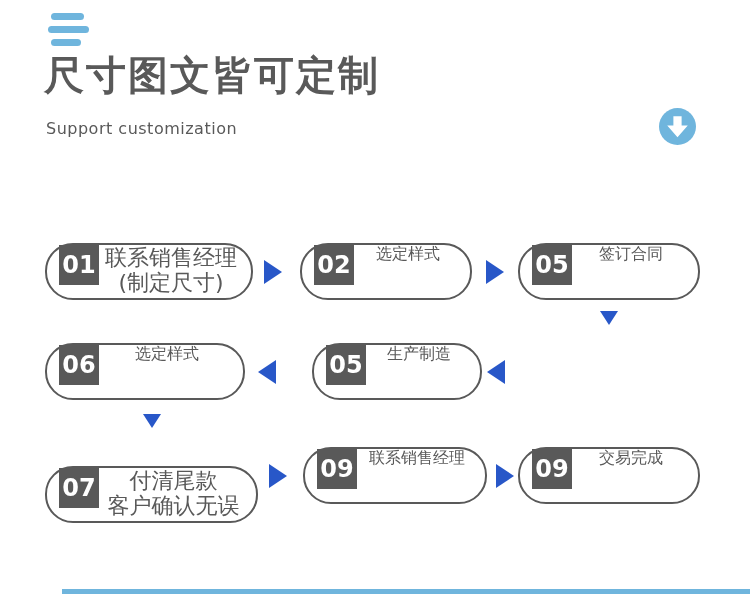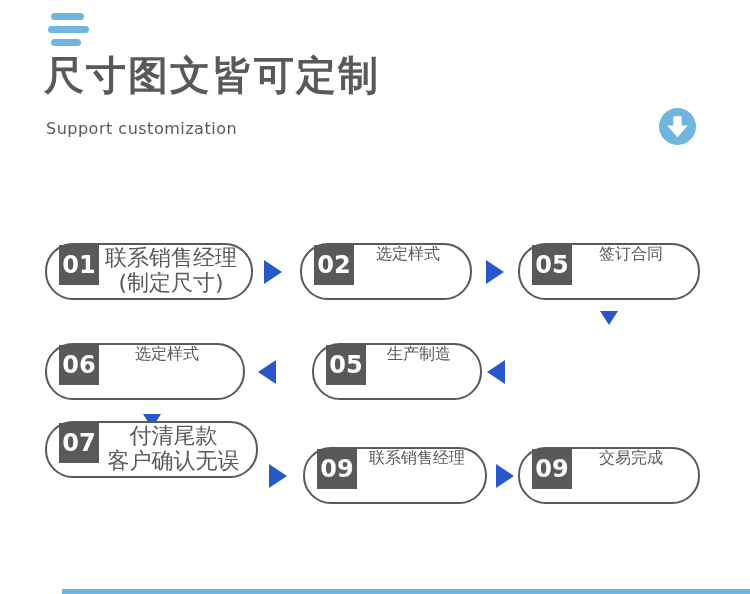--- a/index.html
+++ b/index.html
@@ -109,21 +109,21 @@
 
   <div class="step" style="left:45px;top:343px;width:200px">
     <span class="badge">06</span>
     <span class="step-text">
       <span class="l">选定样式</span>
     </span>
   </div>
 
   <span class="arrow-down" style="left:143px;top:414px"></span>
 
-  <div class="step" style="left:45px;top:421px;width:213px">
+  <div class="step" style="left:45px;top:466px;width:213px">
     <span class="badge">07</span>
     <span class="step-text two">
       <span class="l">付清尾款</span>
       <span class="l">客户确认无误</span>
     </span>
   </div>
   <span class="arrow-right" style="left:269px;top:464px"></span>
 
   <div class="step" style="left:303px;top:447px;width:184px">
     <span class="badge">09</span>

